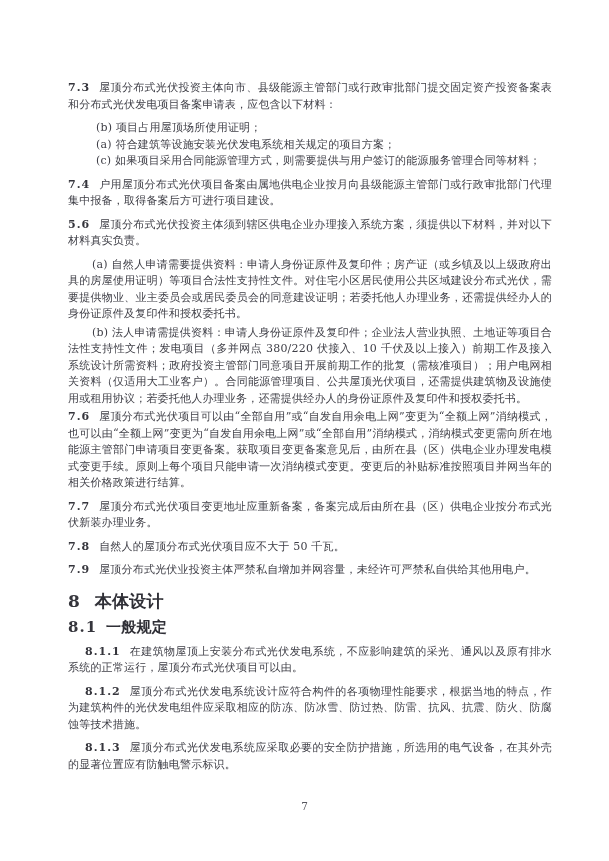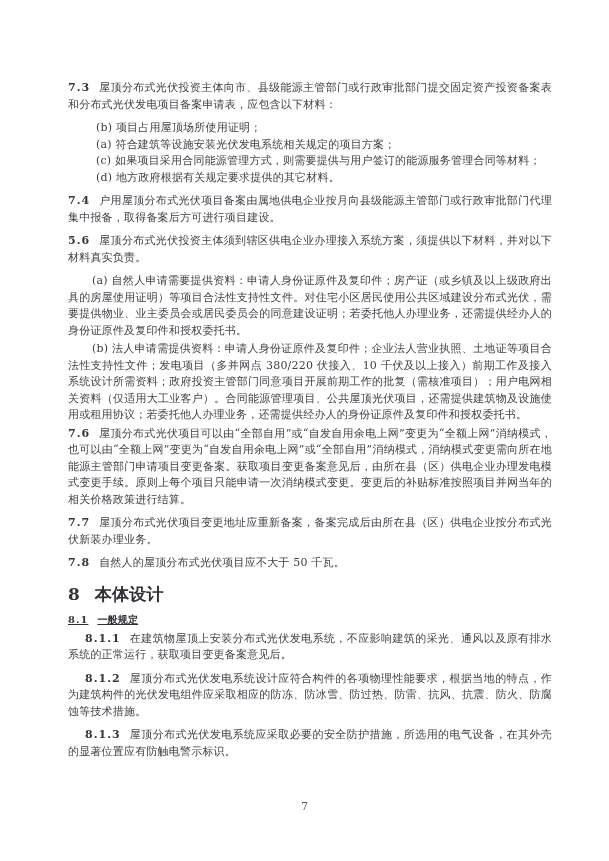--- a/index.html
+++ b/index.html
@@ -46,25 +46,24 @@
     margin-bottom: 2px;
   }
   p.h1 {
     margin: 14px 0 10px 0;
     font-weight: bold;
     font-size: 17px;
     color: #2f2f36;
   }
   p.h1 .num { margin-right: 14px; }
   p.h2 {
-    margin: 0 0 2px 0;
+    margin: 0 0 8px 0;
     font-weight: bold;
-    font-size: 10px;
+    font-size: 15px;
     color: #2f2f36;
-    text-decoration: underline;
   }
   p.sub {
     text-indent: 17px;
     margin-bottom: 7px;
   }
   .footer {
     position: absolute;
     left: 0;
     right: 0;
     top: 800px;
@@ -78,41 +77,41 @@
 <body>
 
 <div class="page">
   <div class="content">
 
     <p class="clause"><span class="num">7.3</span><span>屋顶分布式光伏投资主体向市、县级能源主管部门或行政审批部门提交固定资产投资备案表和分布式光伏发电项目备案申请表，应包含以下材料：</span></p>
     <div class="list">
       <p>(b) 项目占用屋顶场所使用证明；</p>
       <p>(a) 符合建筑等设施安装光伏发电系统相关规定的项目方案；</p>
       <p>(c) 如果项目采用合同能源管理方式，则需要提供与用户签订的能源服务管理合同等材料；</p>
-      <p>(d) 地方政府根据有关规定要求提供的其它材料。</p>
     </div>
 
     <p class="clause"><span class="num">7.4</span><span>户用屋顶分布式光伏项目备案由属地供电企业按月向县级能源主管部门或行政审批部门代理集中报备，取得备案后方可进行项目建设。</span></p>
 
     <p class="clause"><span class="num">5.6</span><span>屋顶分布式光伏投资主体须到辖区供电企业办理接入系统方案，须提供以下材料，并对以下材料真实负责。</span></p>
     <p class="para">(a) 自然人申请需要提供资料：申请人身份证原件及复印件；房产证（或乡镇及以上级政府出具的房屋使用证明）等项目合法性支持性文件。对住宅小区居民使用公共区域建设分布式光伏，需要提供物业、业主委员会或居民委员会的同意建设证明；若委托他人办理业务，还需提供经办人的身份证原件及复印件和授权委托书。</p>
     <p class="para">(b) 法人申请需提供资料：申请人身份证原件及复印件；企业法人营业执照、土地证等项目合法性支持性文件；发电项目（多并网点 380/220 伏接入、10 千伏及以上接入）前期工作及接入系统设计所需资料；政府投资主管部门同意项目开展前期工作的批复（需核准项目）；用户电网相关资料（仅适用大工业客户）。合同能源管理项目、公共屋顶光伏项目，还需提供建筑物及设施使用或租用协议；若委托他人办理业务，还需提供经办人的身份证原件及复印件和授权委托书。</p>
 
     <p class="clause"><span class="num">7.6</span><span>屋顶分布式光伏项目可以由“全部自用”或“自发自用余电上网”变更为“全额上网”消纳模式，也可以由“全额上网”变更为“自发自用余电上网”或“全部自用”消纳模式，消纳模式变更需向所在地能源主管部门申请项目变更备案。获取项目变更备案意见后，由所在县（区）供电企业办理发电模式变更手续。原则上每个项目只能申请一次消纳模式变更。变更后的补贴标准按照项目并网当年的相关价格政策进行结算。</span></p>
 
     <p class="clause"><span class="num">7.7</span><span>屋顶分布式光伏项目变更地址应重新备案，备案完成后由所在县（区）供电企业按分布式光伏新装办理业务。</span></p>
 
     <p class="clause"><span class="num">7.8</span><span>自然人的屋顶分布式光伏项目应不大于 50 千瓦。</span></p>
 
+    <p class="clause"><span class="num">7.9</span><span>屋顶分布式光伏业投资主体严禁私自增加并网容量，未经许可严禁私自供给其他用电户。</span></p>
 
     <p class="h1"><span class="num">8</span><span>本体设计</span></p>
 
     <p class="h2"><span class="num">8.1</span><span>一般规定</span></p>
 
-    <p class="sub"><span class="num">8.1.1</span><span>在建筑物屋顶上安装分布式光伏发电系统，不应影响建筑的采光、通风以及原有排水系统的正常运行，获取项目变更备案意见后。</span></p>
+    <p class="sub"><span class="num">8.1.1</span><span>在建筑物屋顶上安装分布式光伏发电系统，不应影响建筑的采光、通风以及原有排水系统的正常运行，屋顶分布式光伏项目可以由。</span></p>
 
     <p class="sub"><span class="num">8.1.2</span><span>屋顶分布式光伏发电系统设计应符合构件的各项物理性能要求，根据当地的特点，作为建筑构件的光伏发电组件应采取相应的防冻、防冰雪、防过热、防雷、抗风、抗震、防火、防腐蚀等技术措施。</span></p>
 
     <p class="sub"><span class="num">8.1.3</span><span>屋顶分布式光伏发电系统应采取必要的安全防护措施，所选用的电气设备，在其外壳的显著位置应有防触电警示标识。</span></p>
 
   </div>
 
   <div class="footer">
     <span>7</span>
   </div>

